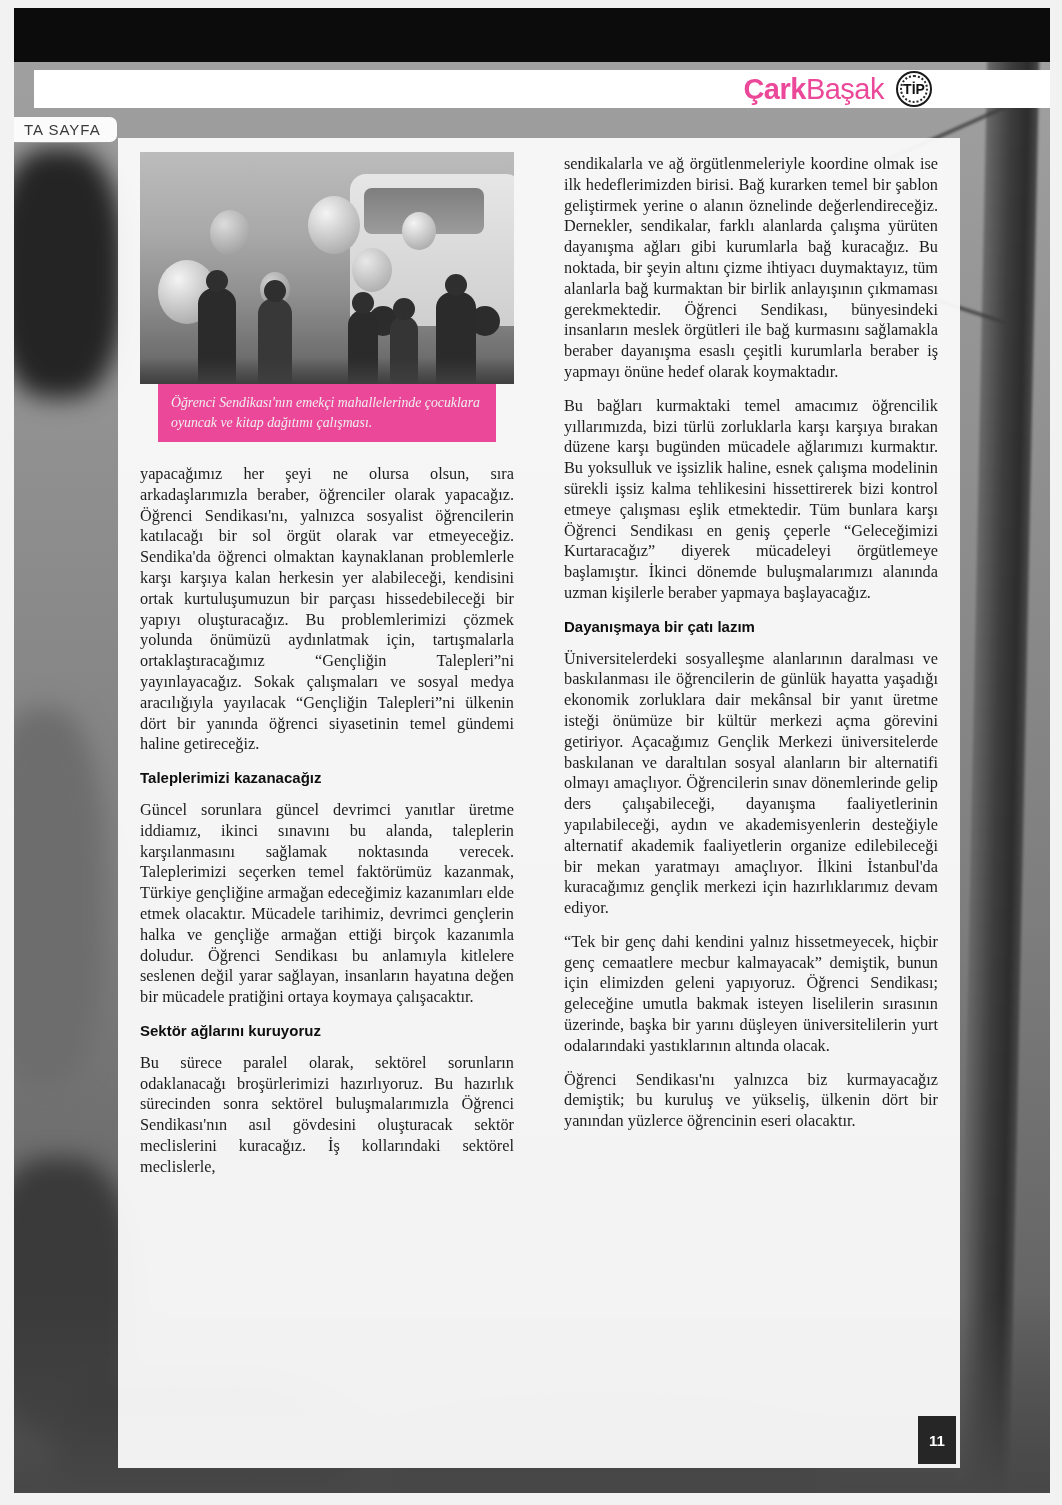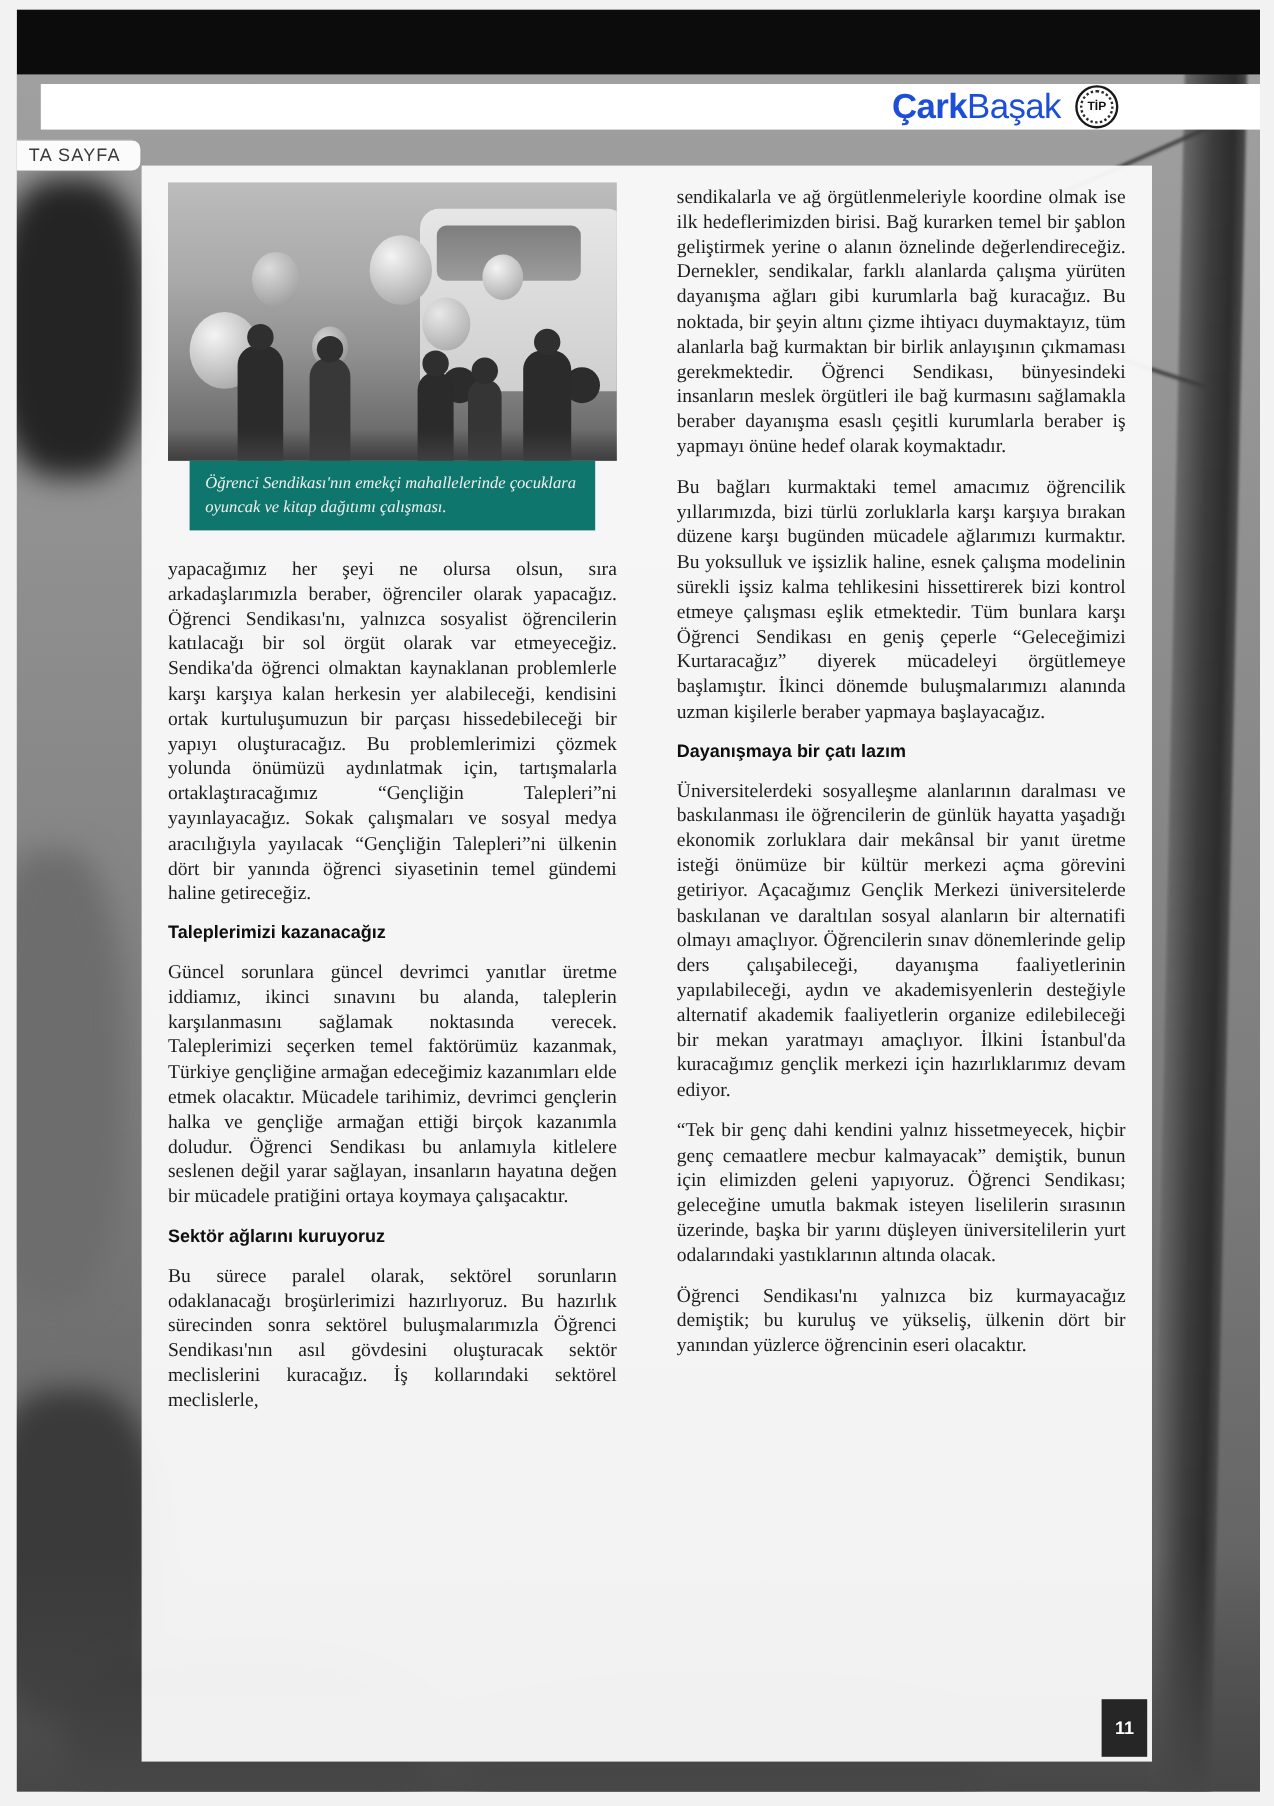--- a/index.html
+++ b/index.html
@@ -47,40 +47,40 @@
   }
   
   .header {
     position:absolute; left:20px; right:0; top:62px; height:38px;
     background:#ffffff;
     display:flex; align-items:center; justify-content:flex-end;
     padding-right:118px;
   }
   .masthead {
     font-family:"Liberation Sans", sans-serif;
-    font-size:29px; color:#1d4ed8; letter-spacing:-0.5px;
+    font-size:29px; color:#ec4899; letter-spacing:-0.5px;
     white-space:nowrap;
   }
   .masthead .bold { font-weight:800; }
   .masthead .light { font-weight:500; }
   .logo {
     width:36px; height:36px; margin-left:12px; flex:0 0 auto;
     border-radius:50%;
     border:2px solid #1a1a1a;
     background:#fff;
     display:flex; align-items:center; justify-content:center;
     position:relative;
   }
   .logo::before {
     content:""; position:absolute; inset:2px; border-radius:50%;
     border:2px dotted #2a2a2a;
   }
   .logo-text {
     font-family:"Liberation Sans", sans-serif;
-    font-size:10px; font-weight:bold; color:#111;
+    font-size:14px; font-weight:bold; color:#111;
   }
   
   .page-tab {
     position:absolute; left:0; top:108px; height:27px;
     padding:3px 16px 3px 10px;
     background:#fbfbfb;
     border:1px solid #9a9a9a; border-left:none;
     border-radius:0 8px 8px 0;
     font-family:"Liberation Sans", sans-serif;
     font-size:15px; letter-spacing:1px; color:#3a3a3a;
@@ -146,21 +146,21 @@
   .fg2 { left:118px; width:34px; height:86px; background:#383838; }
   .fg3 { left:208px; width:30px; height:74px; }
   .fg4 { left:250px; width:28px; height:68px; background:#353535; }
   .fg5 { left:296px; width:40px; height:92px; }
   .photo-ground {
     position:absolute; left:0; right:0; bottom:0; height:26px;
     background:linear-gradient(0deg,#3f3f3f,rgba(70,70,70,0));
   }
   .caption {
     margin:0 18px; padding:9px 13px;
-    background:#0f766e; color:#efefef;
+    background:#ec4899; color:#efefef;
     font-style:italic; font-size:13.8px; line-height:1.45;
     text-align:left;
   }
   .first-after-photo { margin-top:22px !important; }
   
   .pagenum {
     position:absolute; left:904px; top:1372px; width:38px; height:48px;
     background:#262626; color:#fff;
     font-family:"Liberation Sans", sans-serif; font-size:15px; font-weight:bold;
     display:flex; align-items:center; justify-content:center;margin-top:36px;

